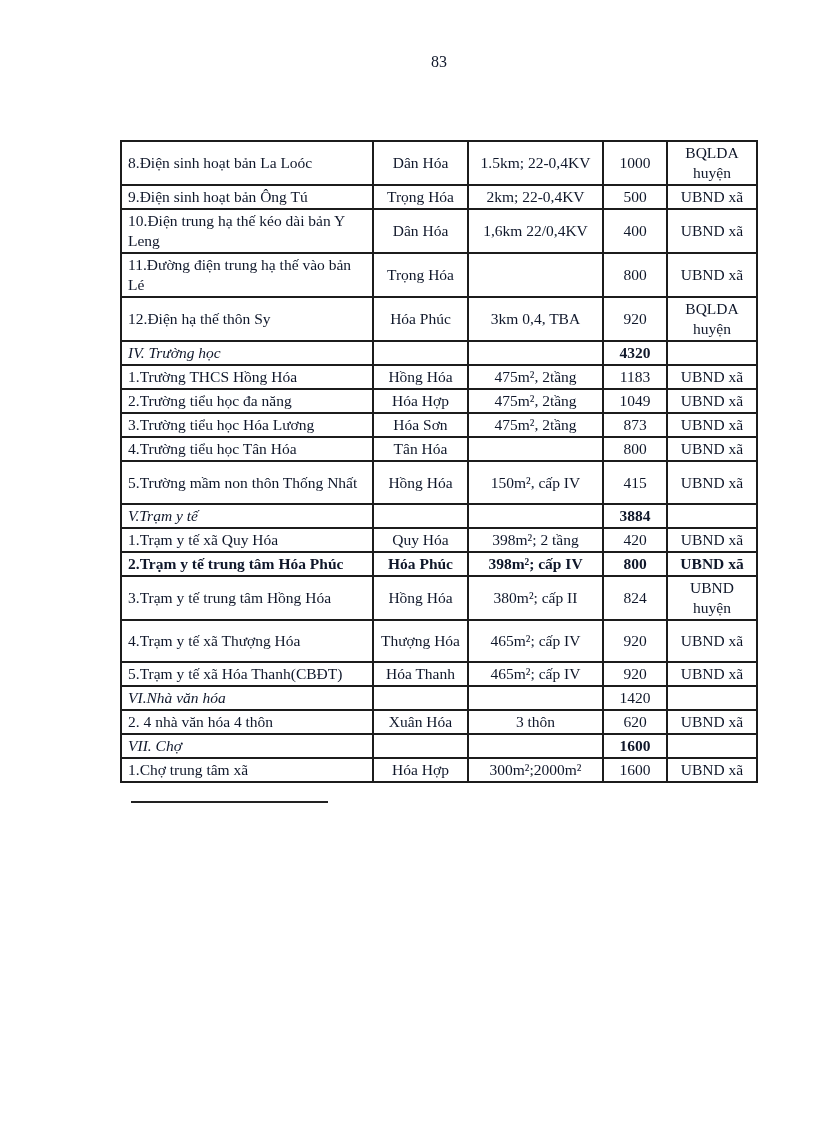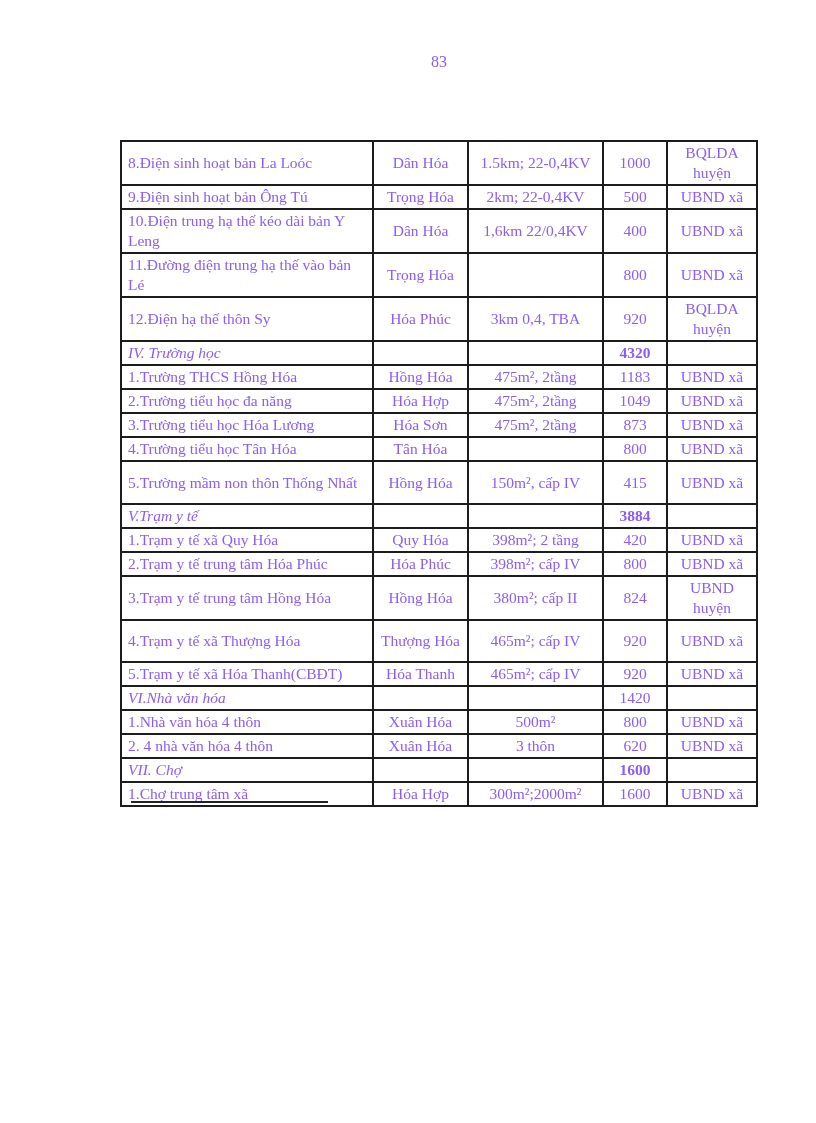--- a/index.html
+++ b/index.html
@@ -3,21 +3,21 @@
 <meta charset="utf-8">
 <style>
   * { box-sizing: border-box; }
   html, body { margin: 0; padding: 0; background: #ffffff; }
   .page {
     position: relative;
     width: 816px;
     height: 1123px;
     background: #ffffff;
     font-family: "Liberation Serif", "DejaVu Serif", serif;
-    color: #8b5cf6;
+    color: #0f172a;
     overflow: hidden;
   }
   .page-number {
     position: absolute;
     top: 53px;
     left: 121px;
     width: 636px;
     text-align: center;
     font-size: 16px;
   }
@@ -165,21 +165,21 @@
           <td class="c-amt bold">3884</td>
           <td class="c-agy"></td>
         </tr>
         <tr class="item-row" style="height: 22px;">
           <td class="c-item">1.Trạm y tế xã Quy Hóa</td>
           <td class="c-loc">Quy Hóa</td>
           <td class="c-spec">398m²; 2 tầng</td>
           <td class="c-amt">420</td>
           <td class="c-agy">UBND xã</td>
         </tr>
-        <tr class="item-row" style="height: 22px;">
+        <tr class="item-row" style="height: 22px; font-weight: bold;">
           <td class="c-item">2.Trạm y tế trung tâm Hóa Phúc</td>
           <td class="c-loc">Hóa Phúc</td>
           <td class="c-spec">398m²; cấp IV</td>
           <td class="c-amt">800</td>
           <td class="c-agy">UBND xã</td>
         </tr>
         <tr class="item-row" style="height: 43px;">
           <td class="c-item">3.Trạm y tế trung tâm Hồng Hóa</td>
           <td class="c-loc">Hồng Hóa</td>
           <td class="c-spec">380m²; cấp II</td>
@@ -201,27 +201,20 @@
           <td class="c-agy">UBND xã</td>
         </tr>
         <tr class="section-row" style="height: 22px;">
           <td class="c-item">VI.Nhà văn hóa</td>
           <td class="c-loc"></td>
           <td class="c-spec"></td>
           <td class="c-amt">1420</td>
           <td class="c-agy"></td>
         </tr>
         <tr class="item-row" style="height: 22px;">
-          <td class="c-item">1.Nhà văn hóa 4 thôn</td>
-          <td class="c-loc">Xuân Hóa</td>
-          <td class="c-spec">500m²</td>
-          <td class="c-amt">800</td>
-          <td class="c-agy">UBND xã</td>
-        </tr>
-        <tr class="item-row" style="height: 22px;">
           <td class="c-item">2. 4 nhà văn hóa 4 thôn</td>
           <td class="c-loc">Xuân Hóa</td>
           <td class="c-spec">3 thôn</td>
           <td class="c-amt">620</td>
           <td class="c-agy">UBND xã</td>
         </tr>
         <tr class="section-row" style="height: 22px;">
           <td class="c-item">VII. Chợ</td>
           <td class="c-loc"></td>
           <td class="c-spec"></td>

